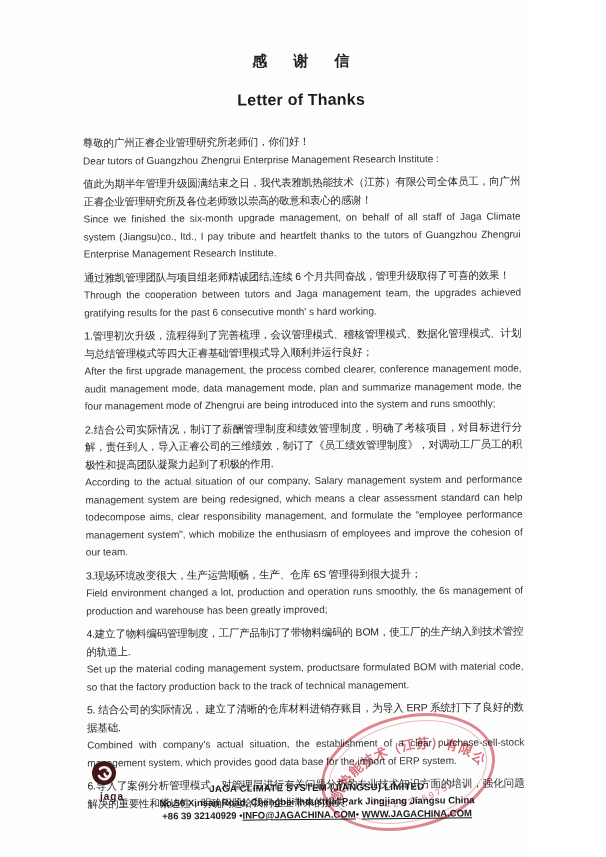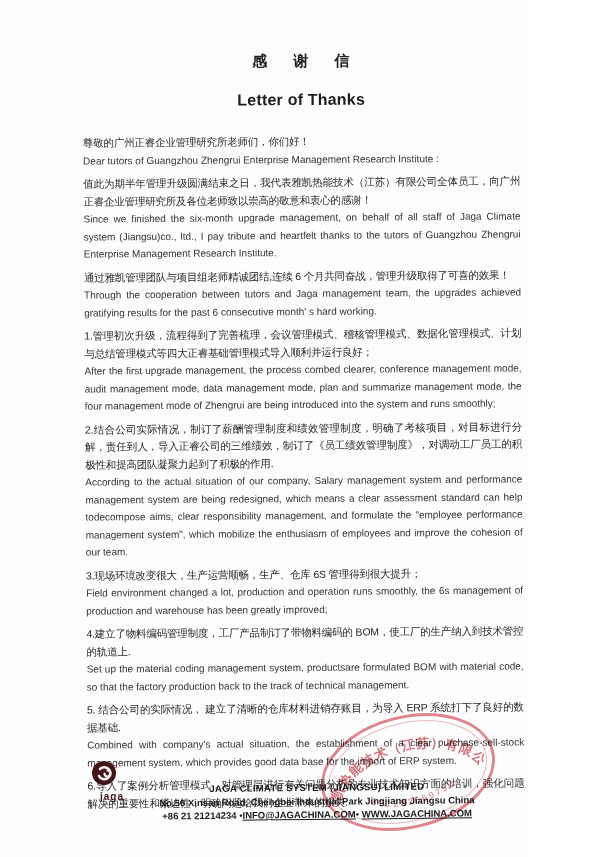--- a/index.html
+++ b/index.html
@@ -120,21 +120,21 @@
       <path d="M 9,9 a 6,6 0 1 1 -1,7" fill="none" stroke="#f5f0ee" stroke-width="2.6" stroke-linecap="round"></path>
       <path d="M 13.5,13.5 a 3,3 0 1 0 3,-3" fill="none" stroke="#f5f0ee" stroke-width="2.2" stroke-linecap="round"></path>
     </svg>
     <div class="logo-text">jaga</div>
   </div>
 
   <div class="footer">
     <div class="footer-text">
       <div class="footer-company">JAGA CLIMATE SYSTEM (JIANGSU) LIMITED</div>
       <div class="footer-address">No.56 Xinsan Road, Chengbei Industrial Park Jingjiang Jiangsu China</div>
-      <div class="footer-contact"><span>+86 21 21214234 </span><span>•</span><span class="footer-link">INFO@JAGACHINA.COM</span><span>• </span><span class="footer-link">WWW.JAGACHINA.COM</span></div>
+      <div class="footer-contact"><span>+86 39 32140929 </span><span>•</span><span class="footer-link">INFO@JAGACHINA.COM</span><span>• </span><span class="footer-link">WWW.JAGACHINA.COM</span></div>
     </div>
   </div>
 
   <svg class="stamp" width="200" height="150" viewBox="0 0 200 150">
     <g transform="rotate(-14 98 74)" fill="none">
       <ellipse cx="98" cy="74" rx="87" ry="55" stroke="#d4525e" stroke-width="3" opacity="0.8"></ellipse>
       <ellipse cx="98" cy="74" rx="80" ry="49" stroke="#d4525e" stroke-width="1" opacity="0.45"></ellipse>
       <path id="seal-top-arc" d="M 26,86 A 74,44 0 0 1 170,86"></path>
       <text font-size="13" fill="#c9404d" opacity="0.85" letter-spacing="1" font-weight="bold">
         <textPath href="#seal-top-arc" startOffset="50%" text-anchor="middle">雅凯热能技术（江苏）有限公司</textPath>

